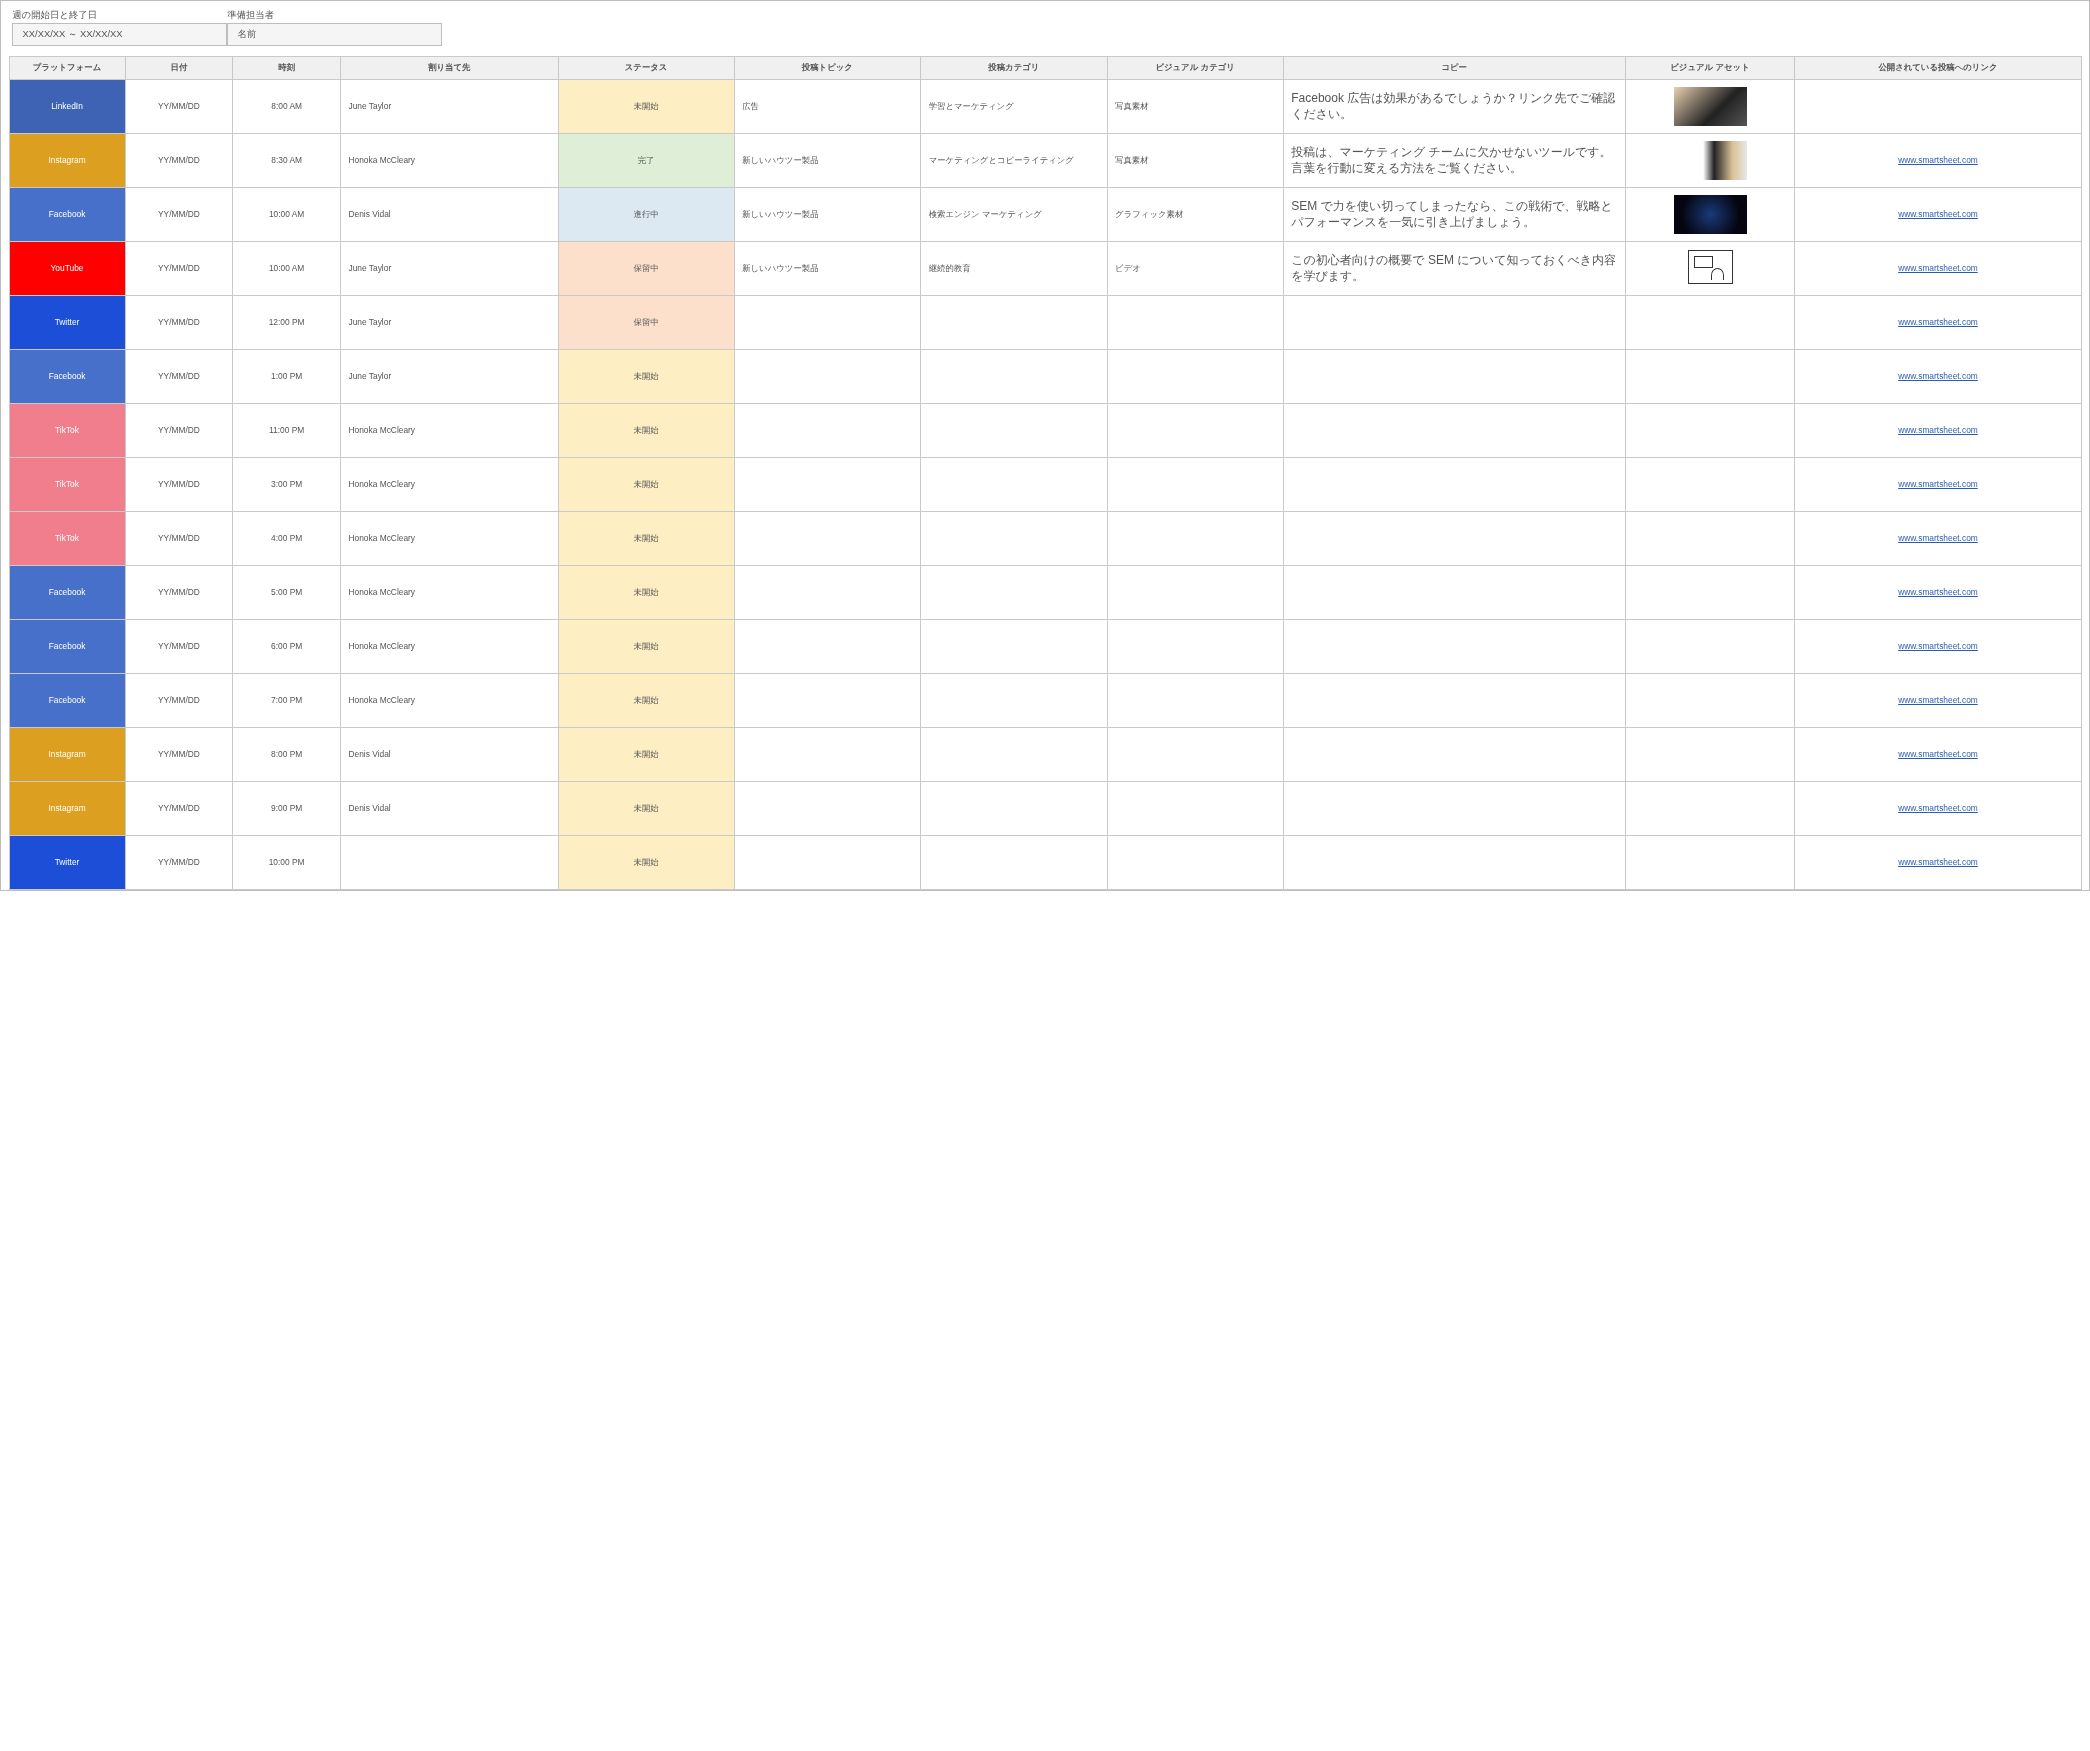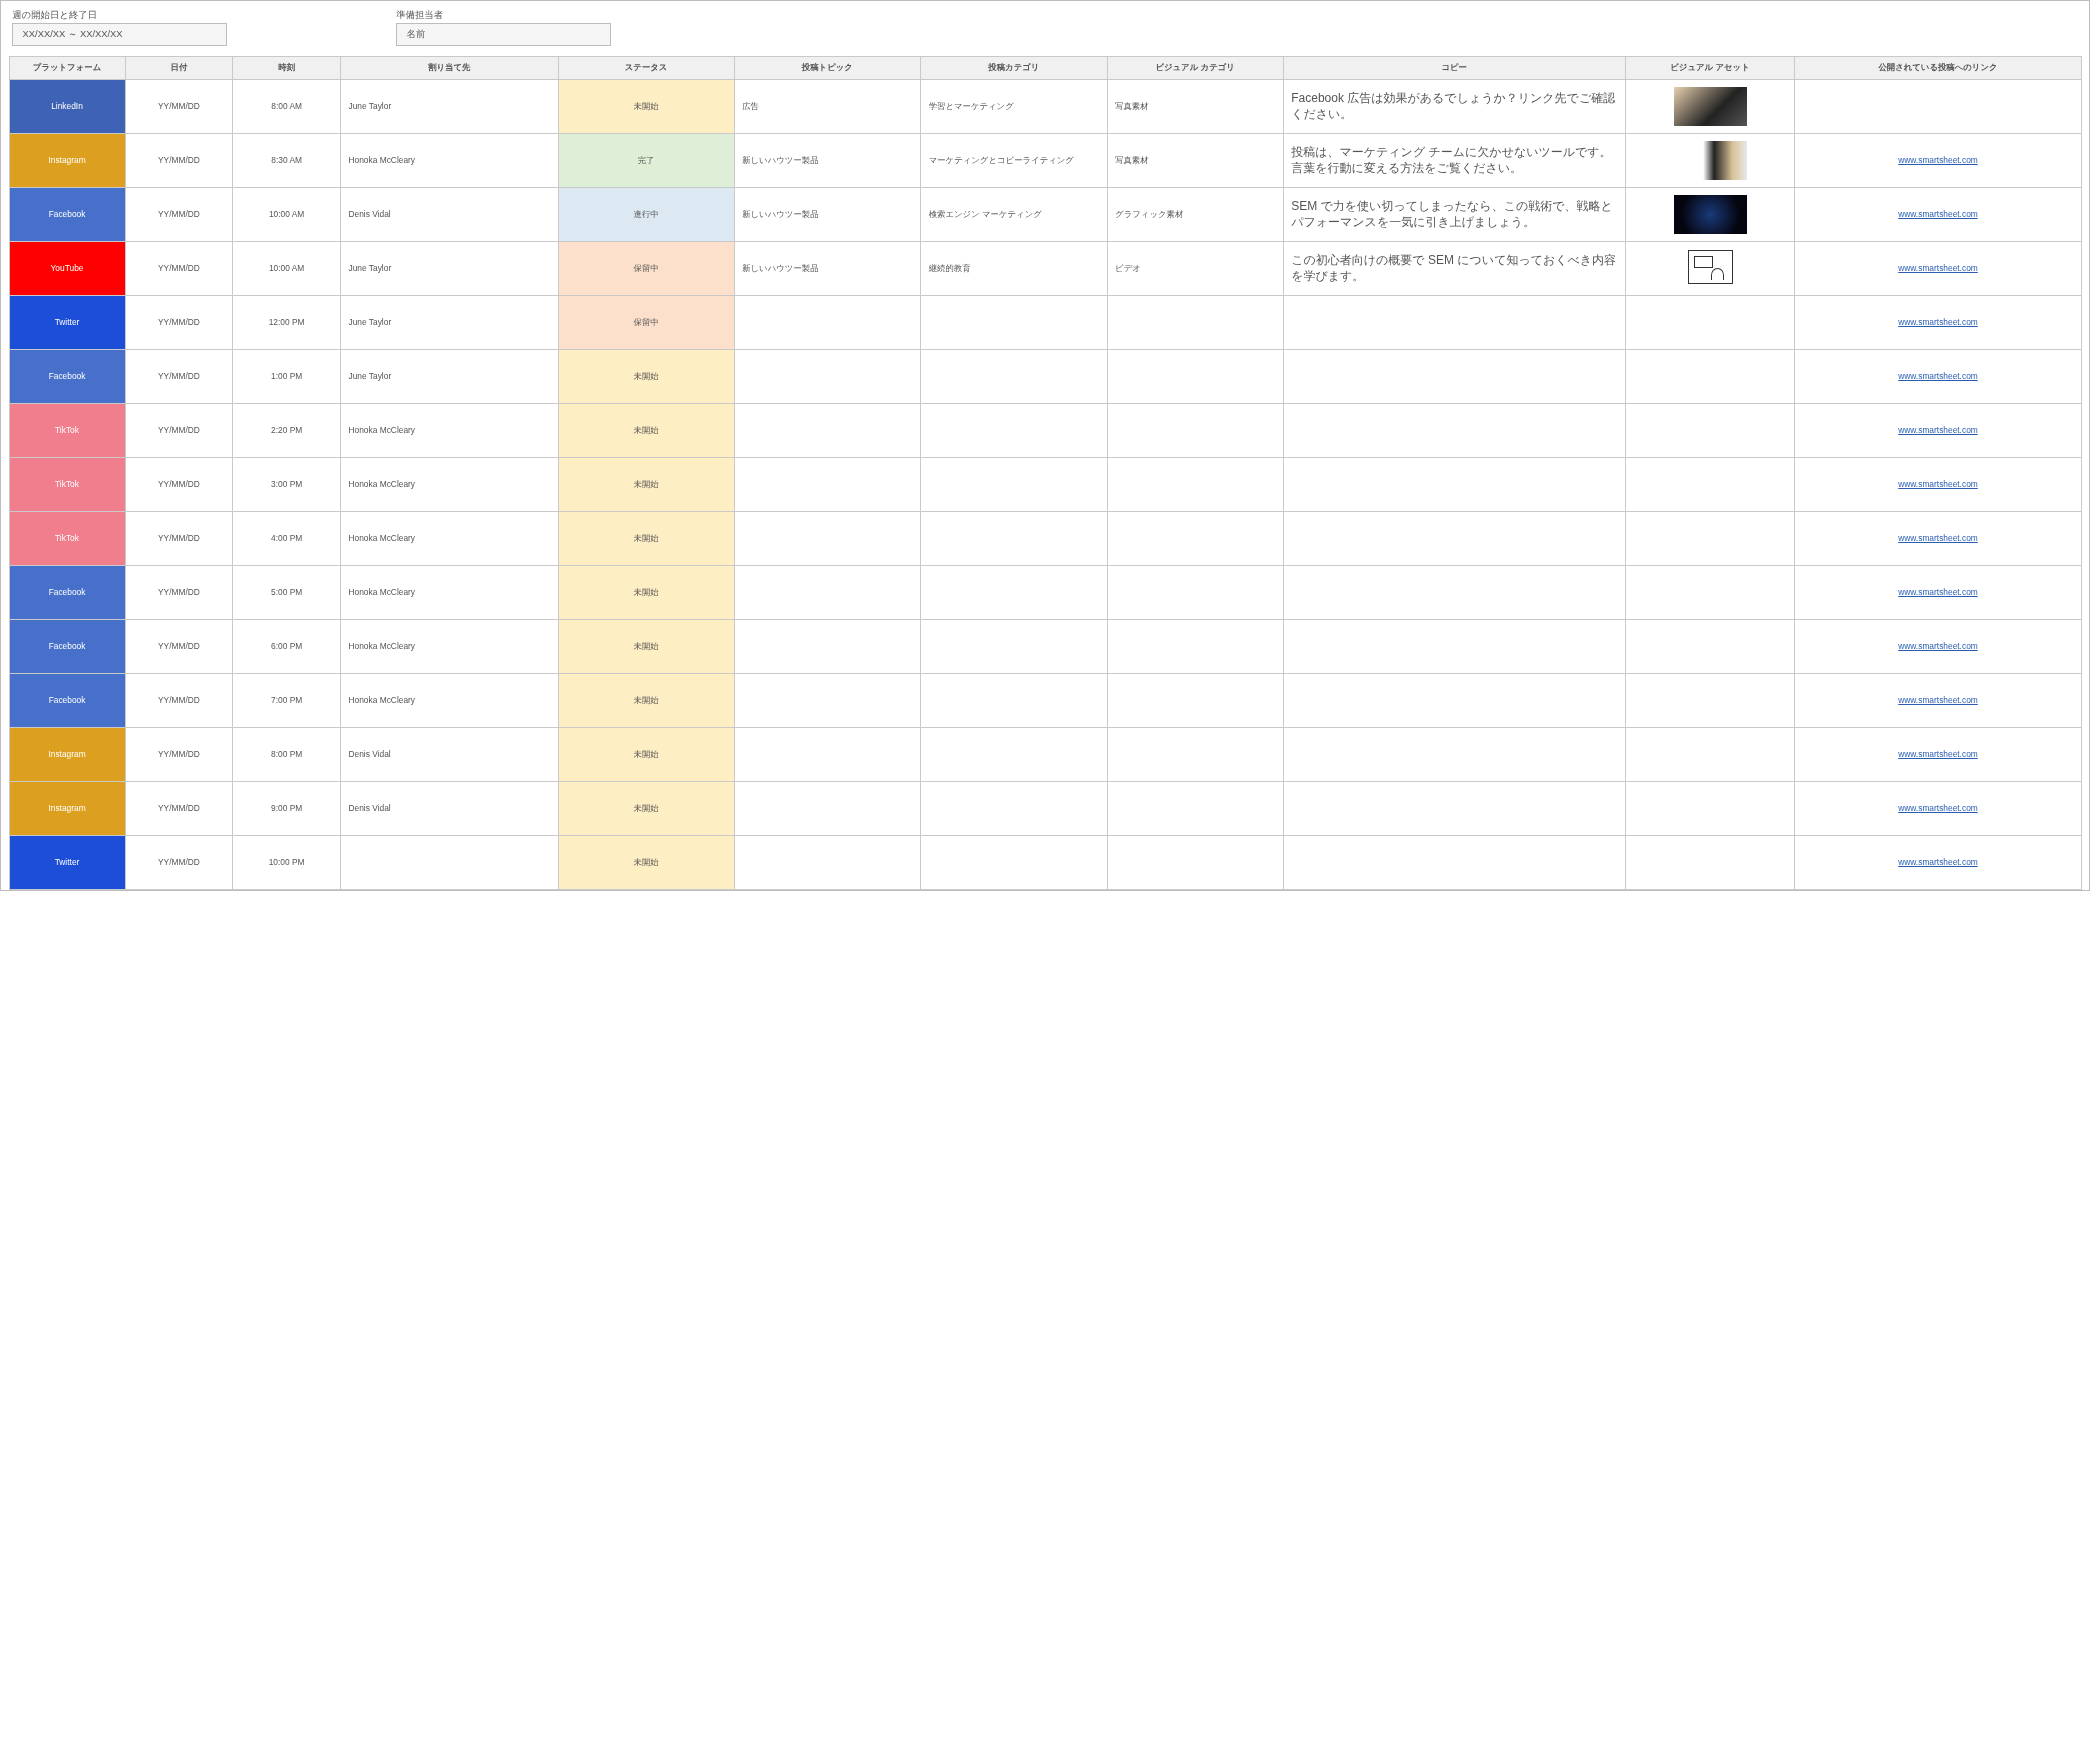--- a/index.html
+++ b/index.html
@@ -15,21 +15,20 @@
   }
   .title {
     font-size: 24px;
     font-weight: 700;
     color: #3b6fd8;
     margin: 0 0 7.5px 3.7px;
     letter-spacing: 0.5px;
   }
   .header-fields {
     display: flex;
-    gap: 169px;
     margin: 0 0 9.4px 3.7px;
   }
   .field { display: flex; flex-direction: column; }
   .field-label {
     font-size: 9.4px;
     color: #555;
     margin-bottom: 1.9px;
   }
   .field-box {
     width: 215px;
@@ -274,21 +273,21 @@
           <td></td>
           <td></td>
           <td></td>
           <td class="copy"></td>
           <td class="asset"></td>
           <td class="link"><a href="#">www.smartsheet.com</a></td>
         </tr>
         <tr>
           <td class="platform pf-TikTok">TikTok</td>
           <td class="date">YY/MM/DD</td>
-          <td class="time">2:20 PM</td>
+          <td class="time">11:00 PM</td>
           <td>Honoka McCleary</td>
           <td class="status st-not">未開始</td>
           <td></td>
           <td></td>
           <td></td>
           <td class="copy"></td>
           <td class="asset"></td>
           <td class="link"><a href="#">www.smartsheet.com</a></td>
         </tr>
         <tr>

